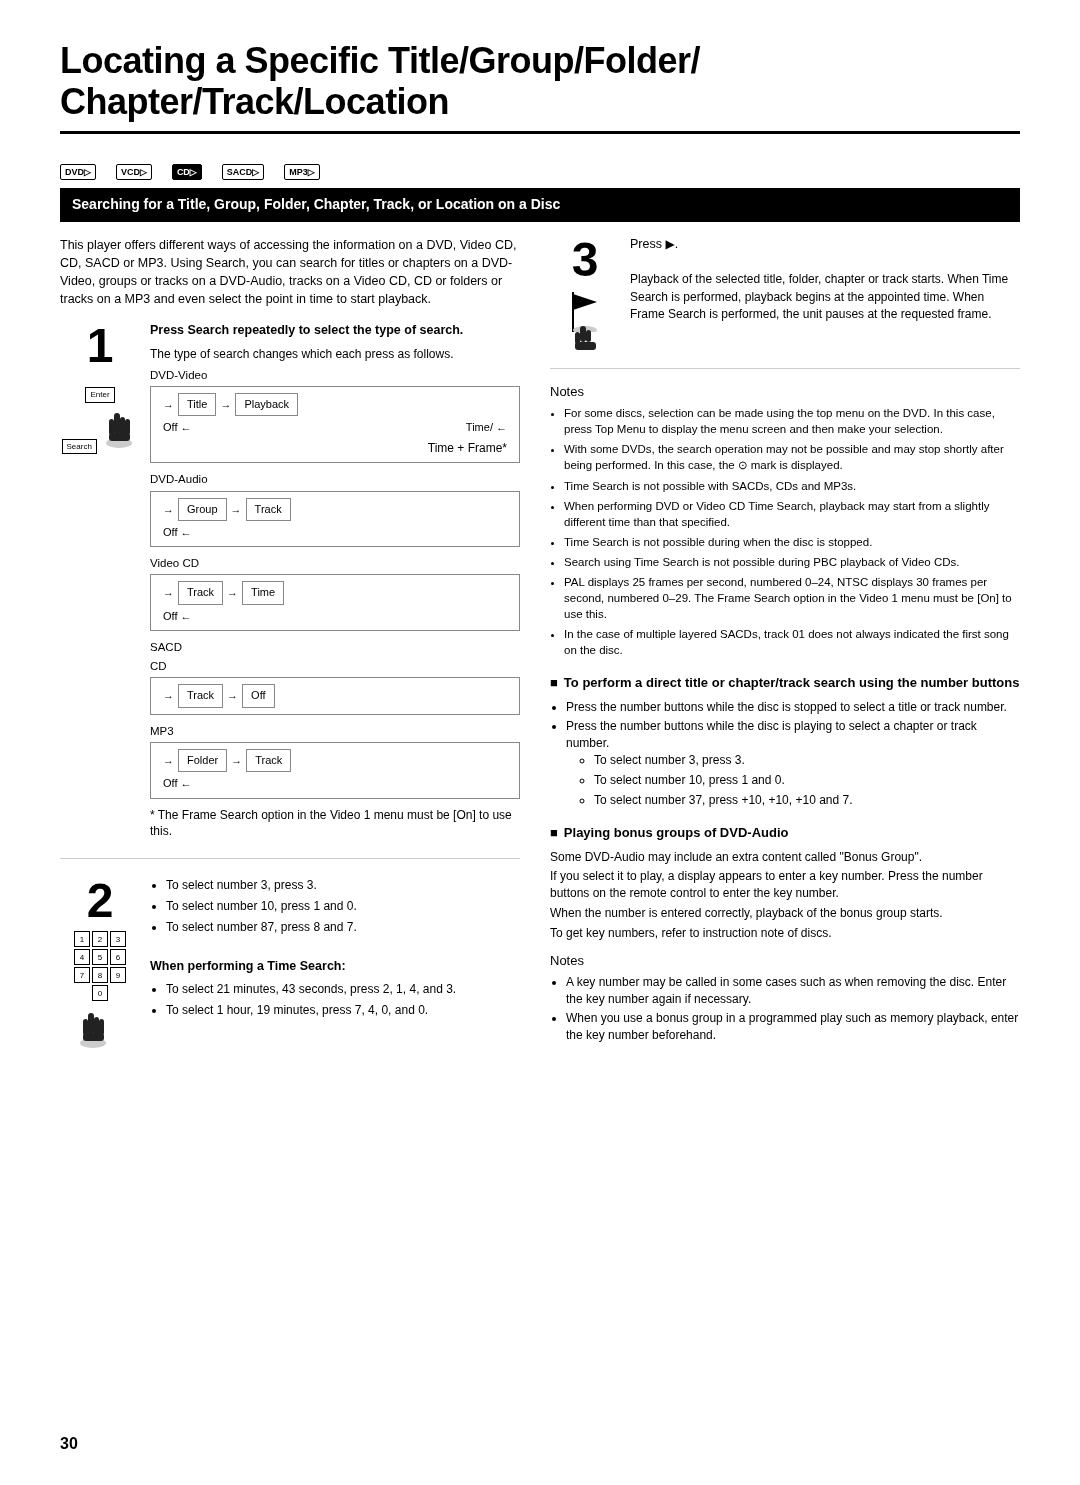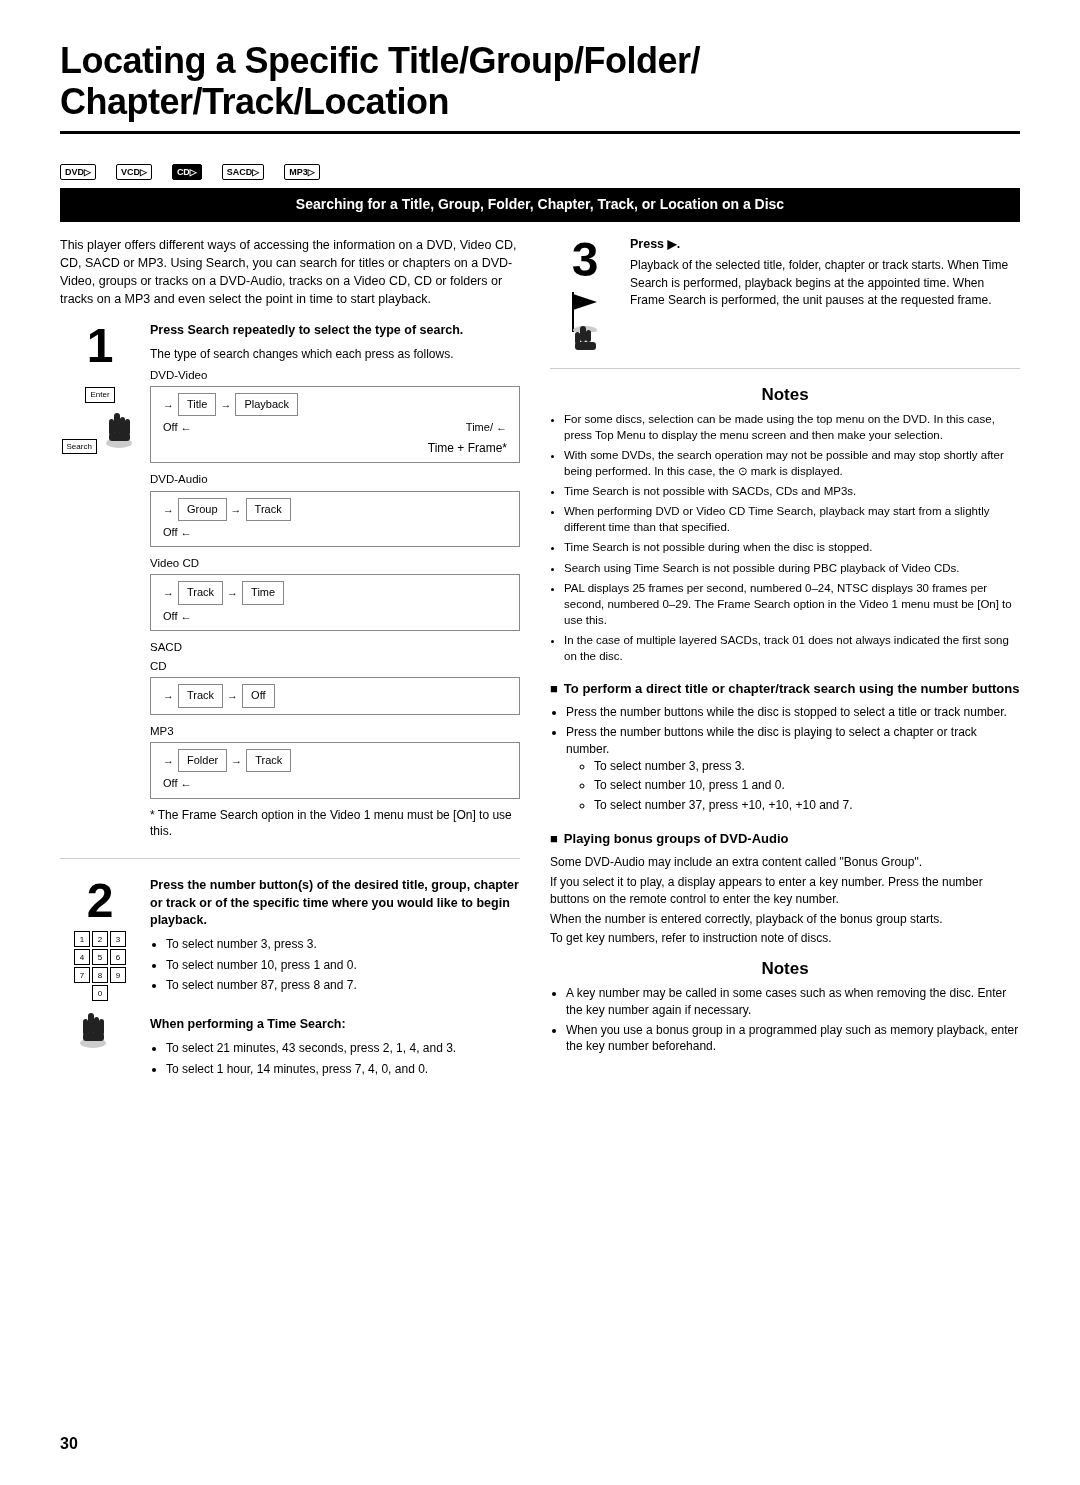--- a/index.html
+++ b/index.html
@@ -40,21 +40,20 @@
       font-size: 9px;
     }
     .disc-badge.highlight { background: #000; color: #fff; }
     .section-header {
       background: #000;
       color: #fff;
       font-size: 14px;
       font-weight: bold;
       padding: 7px 12px;
       margin-bottom: 14px;
-      text-align: center;
     }
     .two-col {
       display: flex;
       gap: 30px;
     }
     .col-left { flex: 0 0 460px; }
     .col-right { flex: 1; }
     .intro-text {
       font-size: 12.5px;
       margin-bottom: 14px;
@@ -121,24 +120,24 @@
       display: flex;
       align-items: center;
       justify-content: center;
     }
     
     .step3-block {
       display: flex;
       gap: 10px;
       margin-bottom: 18px;
     }
-    .press-section h3 { font-size: 12.5px; font-weight: bold; margin-bottom: 4px; }
+    .press-section h3 { font-size: 12.5px; font-weight: normal; margin-bottom: 18px; }
     .press-section p { font-size: 12px; line-height: 1.45; margin-bottom: 4px; }
     .notes-section { margin-top: 14px; }
-    .notes-section .notes-title { font-weight: bold; font-size: 17px; margin-bottom: 4px; text-align: center; }
+    .notes-section .notes-title { font-weight: normal; font-size: 13px; margin-bottom: 4px; }
     .notes-section ul { padding-left: 14px; font-size: 11.5px; line-height: 1.4; }
     .notes-section li { margin-bottom: 4px; }
     .sub-section { margin-top: 16px; }
     .sub-section-title {
       font-size: 13px;
       font-weight: bold;
       margin-bottom: 6px;
       display: flex;
       align-items: center;
       gap: 6px;
@@ -307,31 +306,30 @@
             <ellipse cx="19" cy="38" rx="13" ry="5" fill="#ccc"></ellipse>
             <rect x="14" y="8" width="6" height="22" rx="3" fill="#222"></rect>
             <rect x="20" y="12" width="5" height="18" rx="2.5" fill="#222"></rect>
             <rect x="25" y="14" width="5" height="16" rx="2.5" fill="#222"></rect>
             <rect x="9" y="14" width="5" height="16" rx="2.5" fill="#222"></rect>
             <rect x="9" y="28" width="21" height="8" rx="3" fill="#222"></rect>
           </svg>
         </div>
       </div>
       <div class="step-content">
-        <h3>Press the number button(s) of the desired title, group, chapter or track or of the specific time where you would like to begin playback.</h3>
         <ul>
           <li>To select number 3, press 3.</li>
           <li>To select number 10, press 1 and 0.</li>
           <li>To select number 87, press 8 and 7.</li>
         </ul>
         <br>
         <h3>When performing a Time Search:</h3>
         <ul>
           <li>To select 21 minutes, 43 seconds, press 2, 1, 4, and 3.</li>
-          <li>To select 1 hour, 14 minutes, press 7, 4, 0, and 0.</li>
+          <li>To select 1 hour, 19 minutes, press 7, 4, 0, and 0.</li>
         </ul>
       </div>
     </div>
 
   </div>
 
   <div class="col-right">
 
     <div class="step3-block" style="border-bottom:1px solid #ccc; padding-bottom:14px; margin-bottom:14px;">
       <div style="display:flex; flex-direction:column; align-items:center; flex:0 0 70px;">

